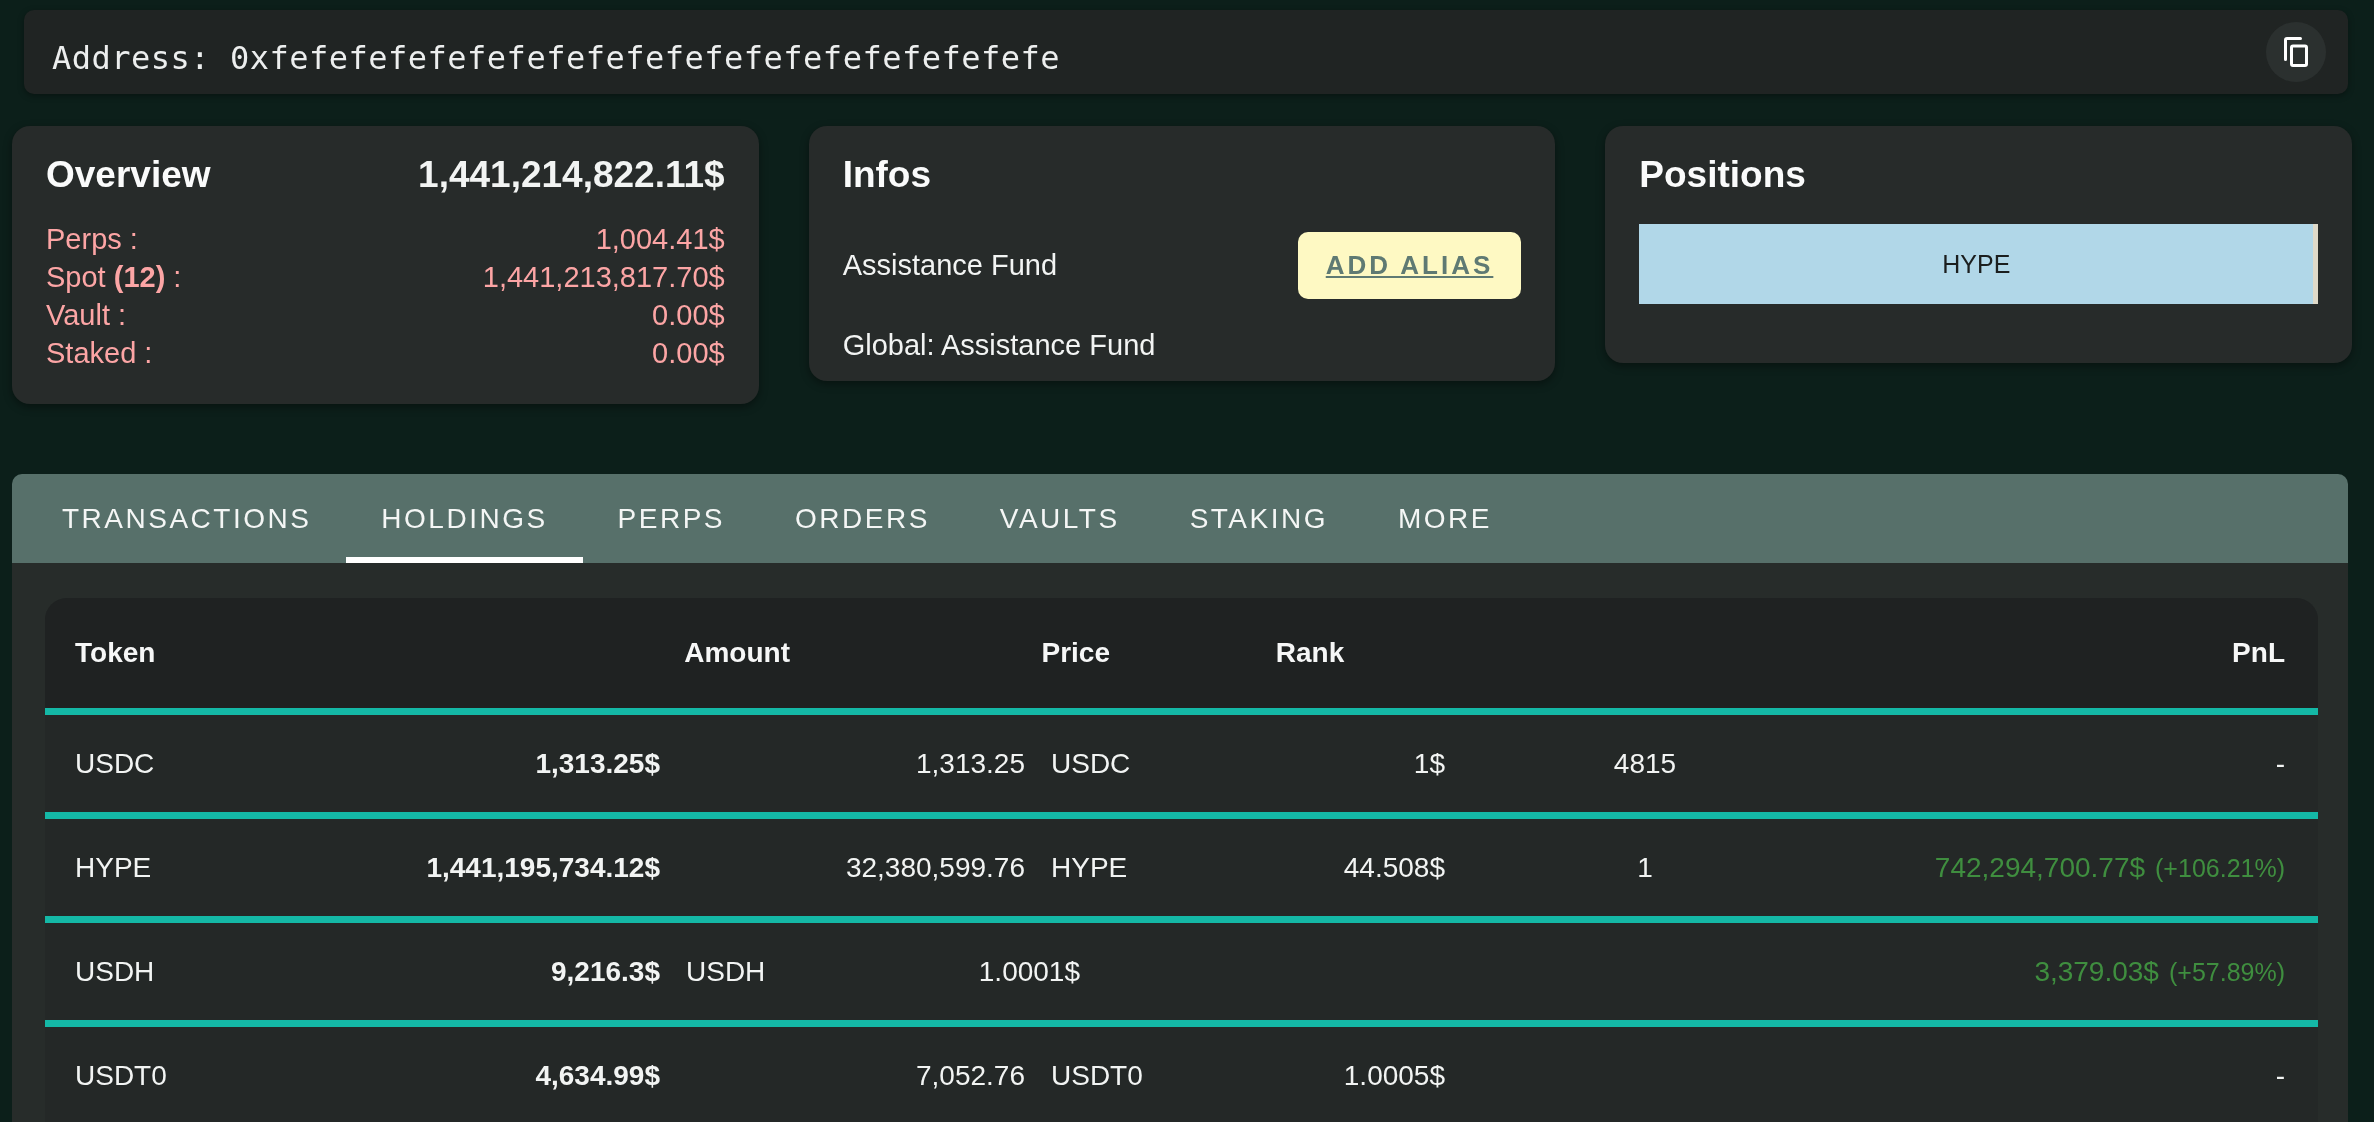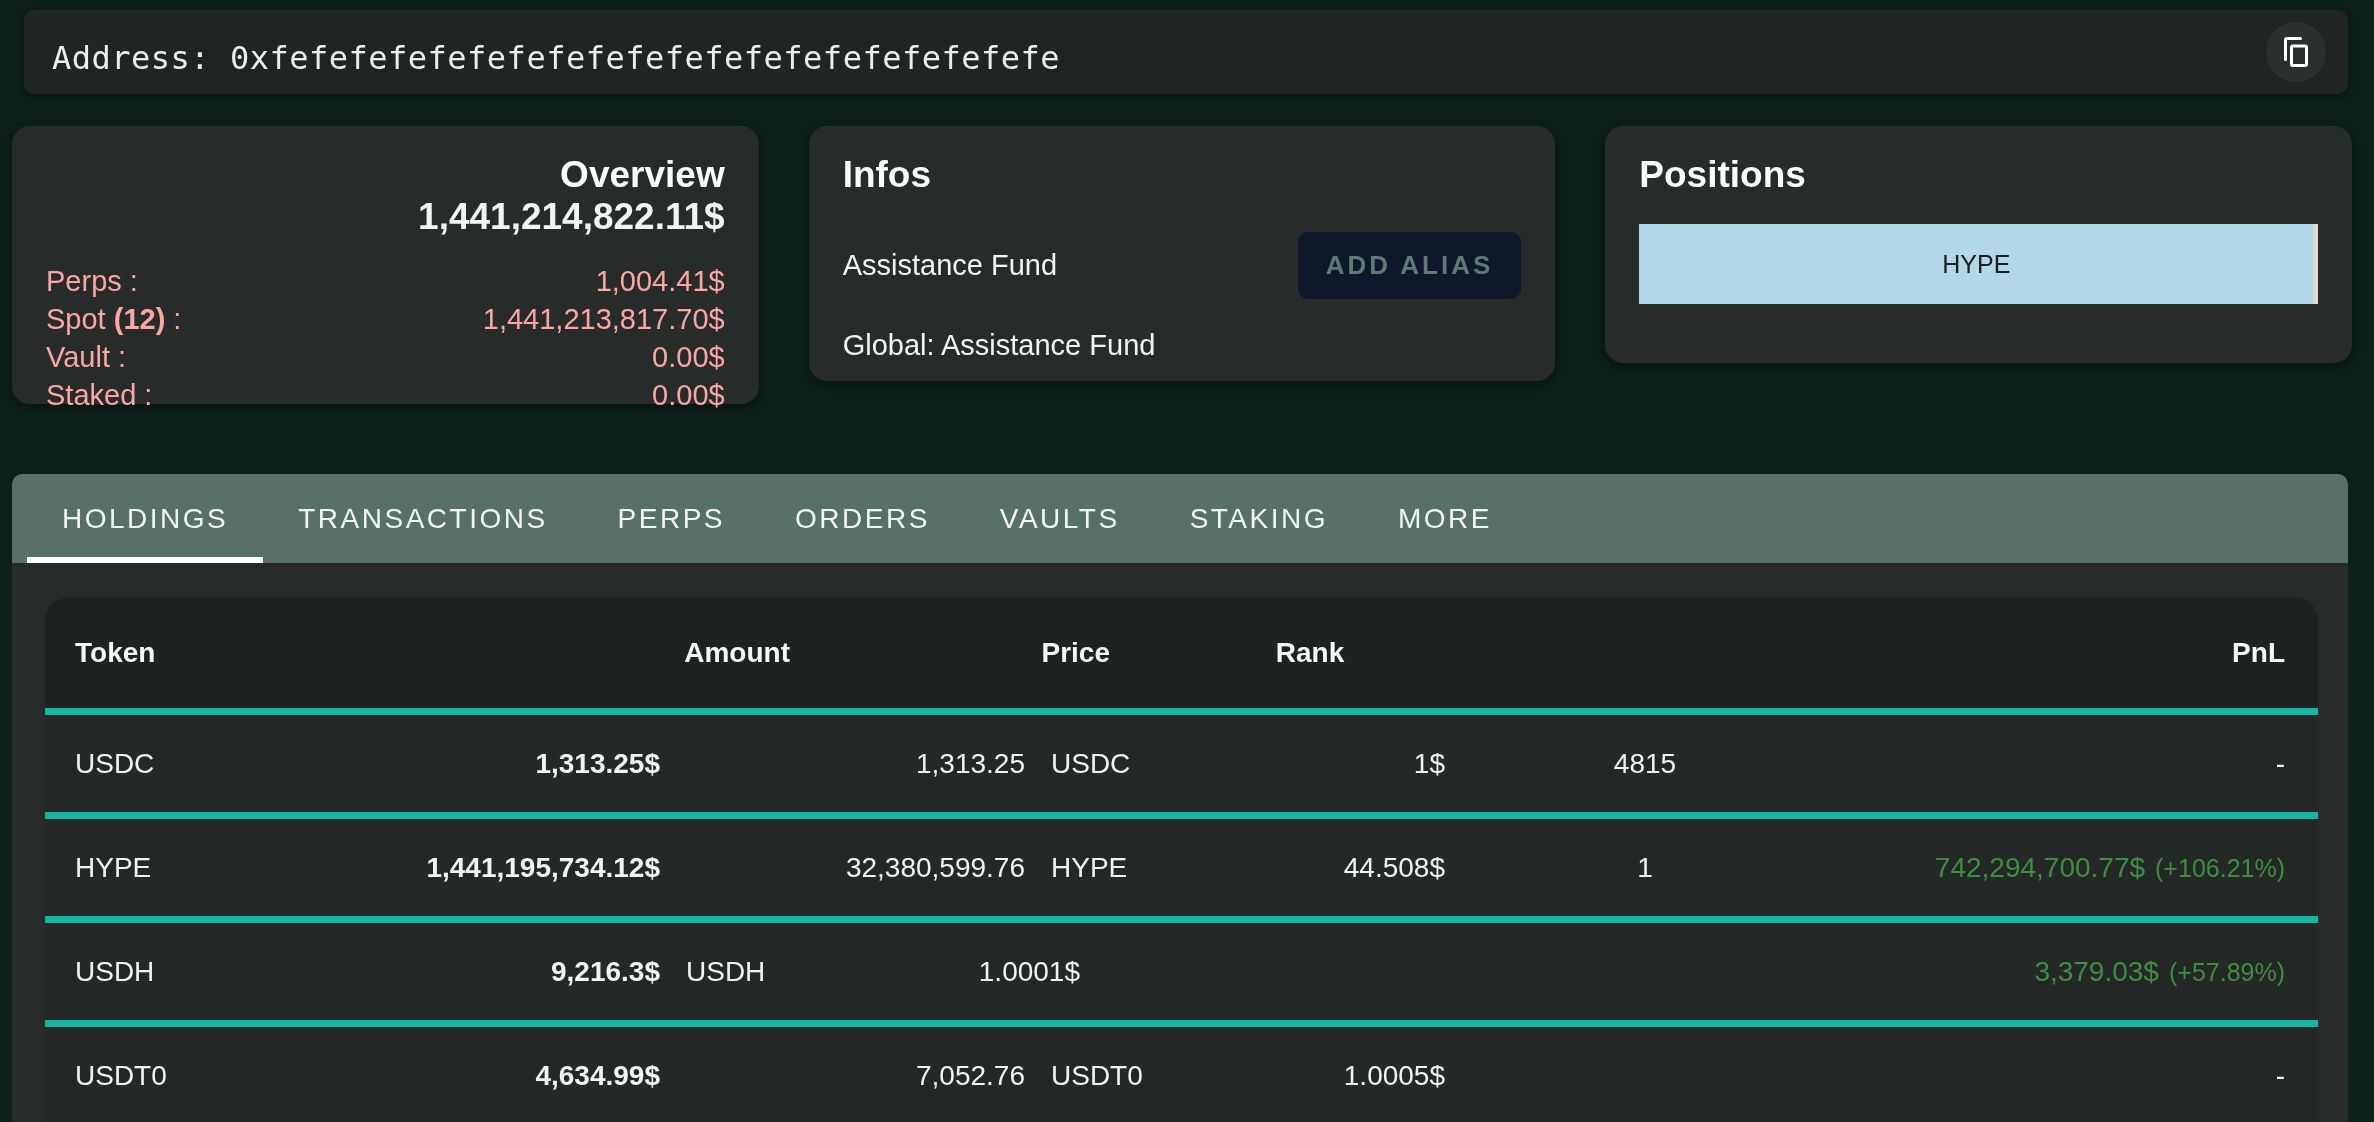--- a/index.html
+++ b/index.html
@@ -29,36 +29,36 @@
     cursor:pointer; border:none;
   }
 
   
   .cards { position:absolute; left:12px; top:126px; width:2340px; display:flex; gap:50px; align-items:flex-start; }
   .card {
     background:#272b2a; border-radius:18px; padding:28px 34px;
     box-shadow:0 3px 8px rgba(0,0,0,.4); flex:1;
   }
   .card h2 { font-size:37px; font-weight:700; color:#fafbfb; }
-  .card-title-row { display:flex; justify-content:space-between; align-items:flex-end;flex-direction:column; }
+  .card-title-row { display:flex; justify-content:space-between; align-items:flex-end; }
   .card-total { font-size:37px; font-weight:700; }
 
   .overview-card { height:278px; }
   .orow { display:flex; justify-content:space-between; font-size:29px; line-height:38px; color:#fca5a5; }
   .orows { margin-top:24px; }
   .orow b { font-weight:700; }
 
   .infos-card { height:255px; }
   .infos-row { margin-top:36px; display:flex; align-items:center; justify-content:space-between; }
   .infos-name { font-size:29px; }
   .add-alias-btn {
-    background:#0f172a; color:#5f7a73; border:none; border-radius:10px;
+    background:#fef9c3; color:#5f7a73; border:none; border-radius:10px;
     font-family:"Liberation Sans", sans-serif;
     font-size:26px; font-weight:600; letter-spacing:3px;
-    padding:18px 28px; cursor:pointer;
+    padding:18px 28px; cursor:pointer;text-decoration:underline;
   }
   .infos-global { margin-top:30px; font-size:29px; }
 
   .positions-card { height:237px; }
   .positions-bar { margin-top:28px; height:80px; display:flex; width:100%; overflow:hidden; }
   .seg-hype {
     width:99.3%; background:#b1d7e8; display:flex; align-items:center; justify-content:center;
     color:#1b1e1e; font-size:25px; cursor:pointer;
   }
   .seg-other { width:0.7%; background:#ded9c8; }
@@ -165,22 +165,22 @@
       <div class="seg-hype">
         <span>HYPE</span>
       </div>
       <div class="seg-other"></div>
     </div>
   </div>
 
 </div>
 
 <div class="tabs">
+  <div class="tab">TRANSACTIONS</div>
   <div class="tab active">HOLDINGS</div>
-  <div class="tab">TRANSACTIONS</div>
   <div class="tab">PERPS</div>
   <div class="tab">ORDERS</div>
   <div class="tab">VAULTS</div>
   <div class="tab">STAKING</div>
   <div class="tab">MORE</div>
 </div>
 
 <div class="panel">
   <div class="table-card">
 

